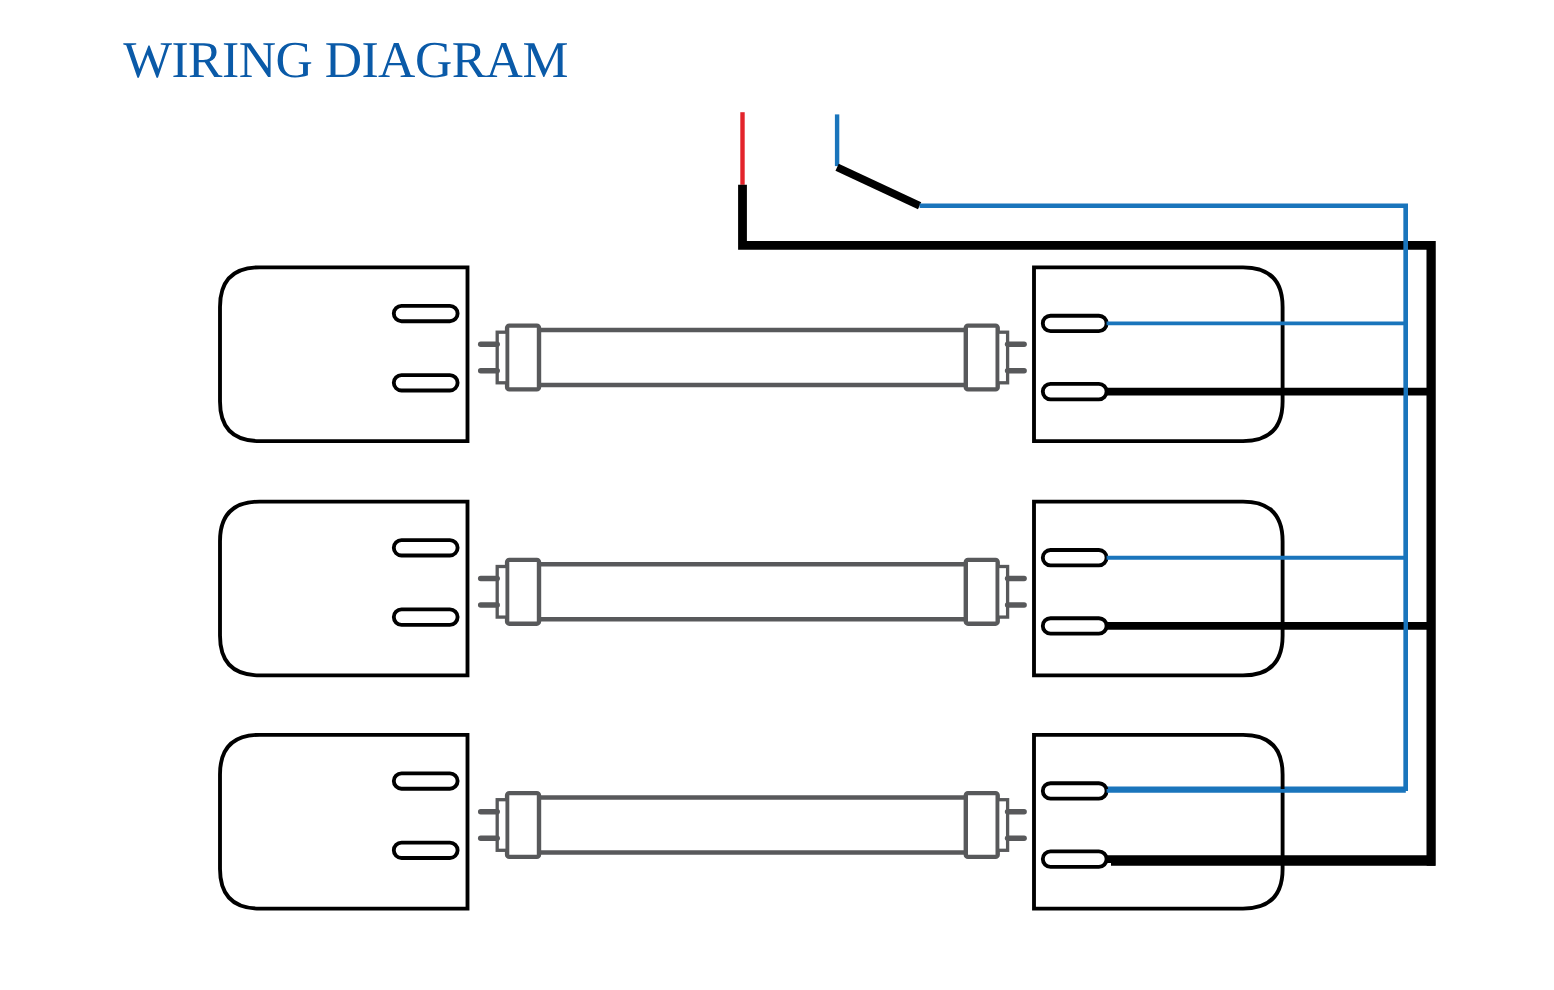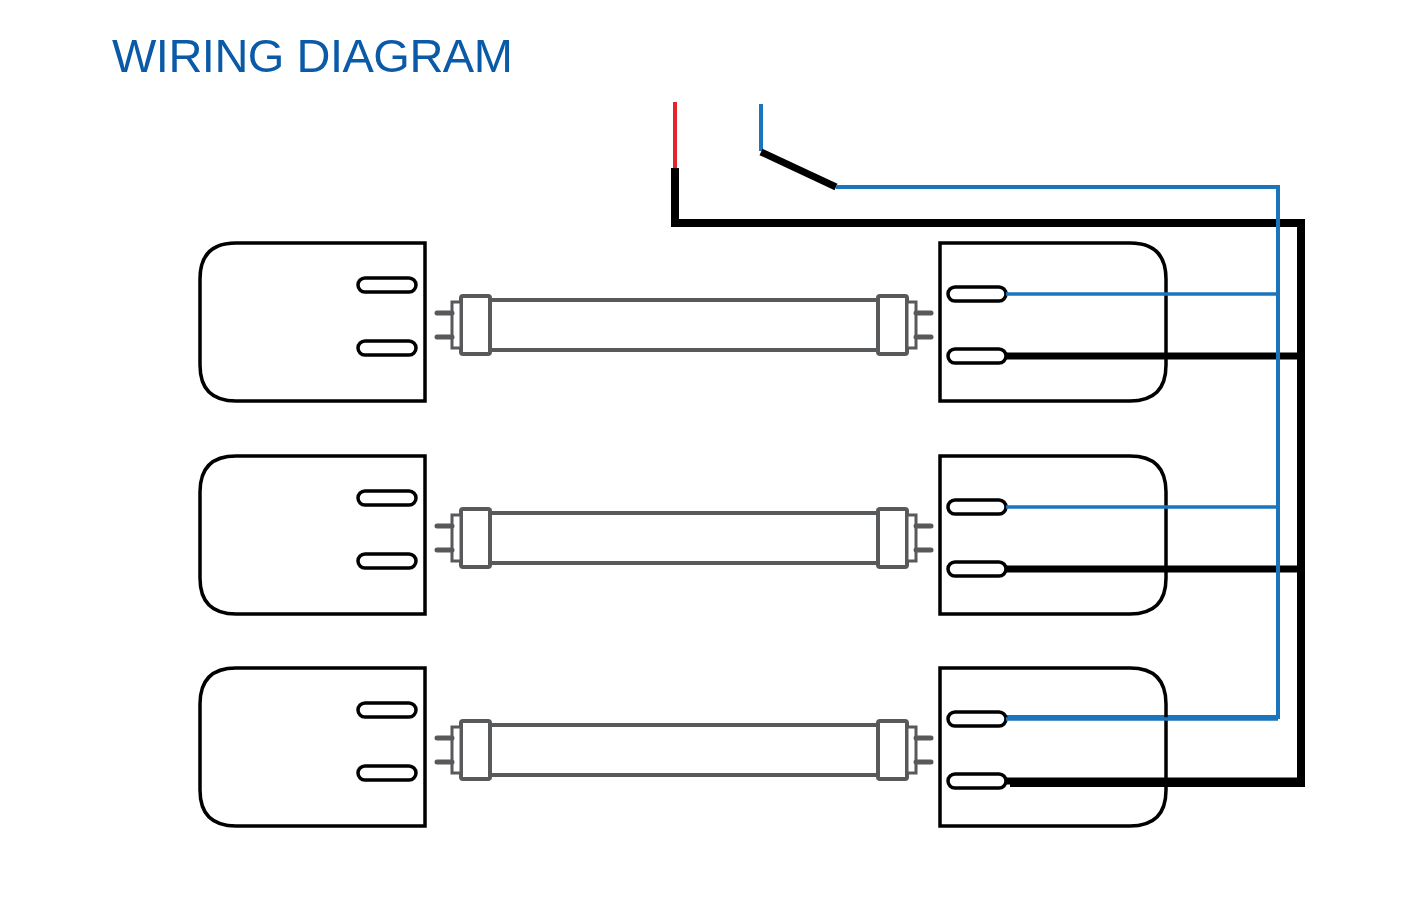--- a/index.html
+++ b/index.html
@@ -1,19 +1,19 @@
 <!DOCTYPE html>
 <html><head>
 <meta charset="utf-8">
 <style>
   html, body { margin: 0; padding: 0; background: #ffffff; }
   body { width: 1413px; height: 900px; position: relative; overflow: hidden; }
   .title {
     position: absolute; left: 112px; top: 28px;
-    font-family: Liberation Sans, sans-serif;
+    font-family: Liberation Serif, serif;
     font-size: 47px; color: #0a5aa8; letter-spacing: -0.5px;
     margin: 0; font-weight: normal;
   }
   svg.diagram { position: absolute; left: 0; top: 0; }
 </style>
 </head>
 <body>
 
 <h1 class="title">WIRING DIAGRAM</h1>
 

